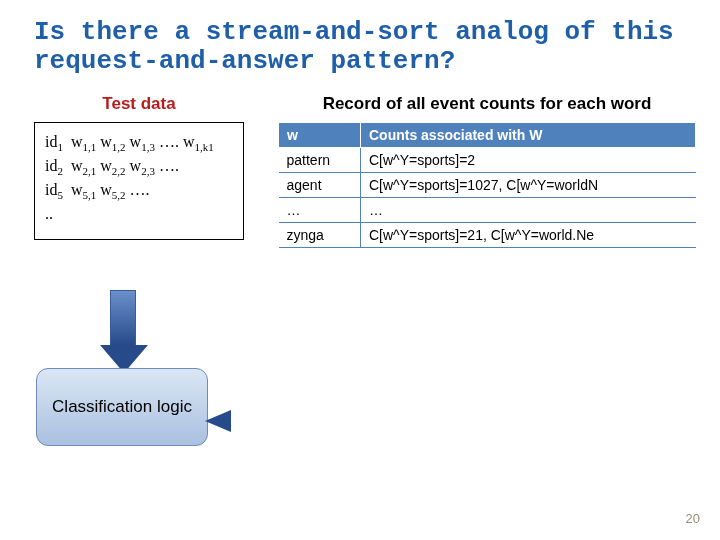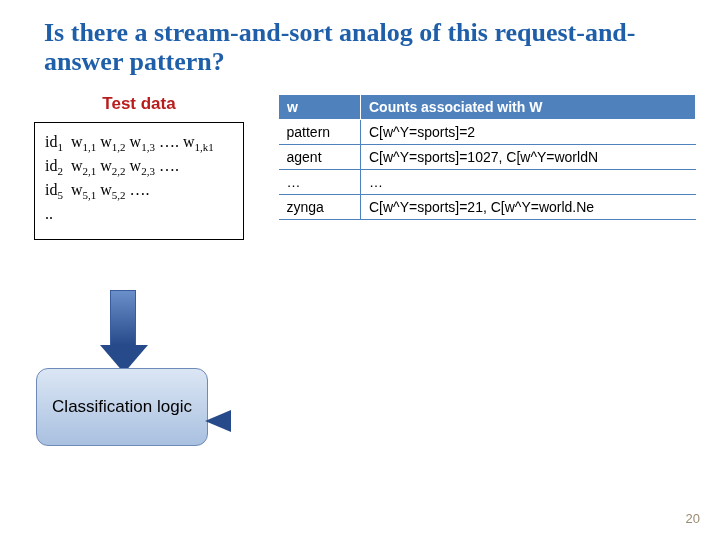--- a/index.html
+++ b/index.html
@@ -1,18 +1,18 @@
 <!DOCTYPE html>
 <html><head>
 <meta charset="utf-8">
 <style>
   * { box-sizing: border-box; margin: 0; padding: 0; }
   html, body { width: 720px; height: 540px; font-family: Arial, Helvetica, sans-serif; background: #fff; }
   .slide { position: relative; width: 720px; height: 540px; padding: 18px 24px 10px 34px; }
-  .title { font-family: Liberation Serif, serif; font-size: 26px; font-weight: 700; color: #1f5fa9; line-height: 1.12; margin-bottom: 18px; margin-left: 10px; }
+  .title { font-family: Liberation Mono, monospace; font-size: 26px; font-weight: 700; color: #1f5fa9; line-height: 1.12; margin-bottom: 18px; }
   .cols { display: flex; align-items: flex-start; gap: 34px; }
   .leftcol { width: 210px; }
   .rightcol { flex: 1; }
   .subhead { text-align: center; font-size: 17px; font-weight: 700; color: #b91c1c; margin-bottom: 8px; }
   .subhead-right { font-size: 17px; font-weight: 700; color: #000; margin-bottom: 8px; text-align: center; }
   .testbox { border: 1.5px solid #000; padding: 8px 10px 14px 10px; font-family: "Times New Roman", serif; font-size: 16px; line-height: 1.35; }
   .testbox .row { white-space: nowrap; }
   .sub { font-size: 11px; vertical-align: sub; }
   .tbl { border-collapse: collapse; width: 100%; font-size: 14px; }
   .tbl th { background: #4f81bd; color: #fff; text-align: left; font-weight: 700; padding: 4px 8px; border: 1px solid #fff; }
@@ -47,20 +47,21 @@
     <div class="leftcol">
       <div class="subhead">Test data</div>
       <div class="testbox" id="testbox">
           <div class="row">id<span class="sub">1</span>&nbsp;&nbsp;w<span class="sub">1,1</span> w<span class="sub">1,2</span> w<span class="sub">1,3</span> …. w<span class="sub">1,k1</span></div>
           <div class="row">id<span class="sub">2</span>&nbsp;&nbsp;w<span class="sub">2,1</span> w<span class="sub">2,2</span> w<span class="sub">2,3</span> ….</div>
           <div class="row">id<span class="sub">5</span>&nbsp;&nbsp;w<span class="sub">5,1</span> w<span class="sub">5,2</span> ….</div>
           <div class="row">..</div>
         </div>
     </div>
     <div class="rightcol">
+      <div class="subhead-right">Record of all event counts for each word</div>
       <table class="tbl">
         <thead>
             <tr>
           <th>w</th>
           <th>Counts associated with W</th>
         </tr>
           </thead>
         <tbody id="tblbody">
             <tr>
               <td>pattern</td>

